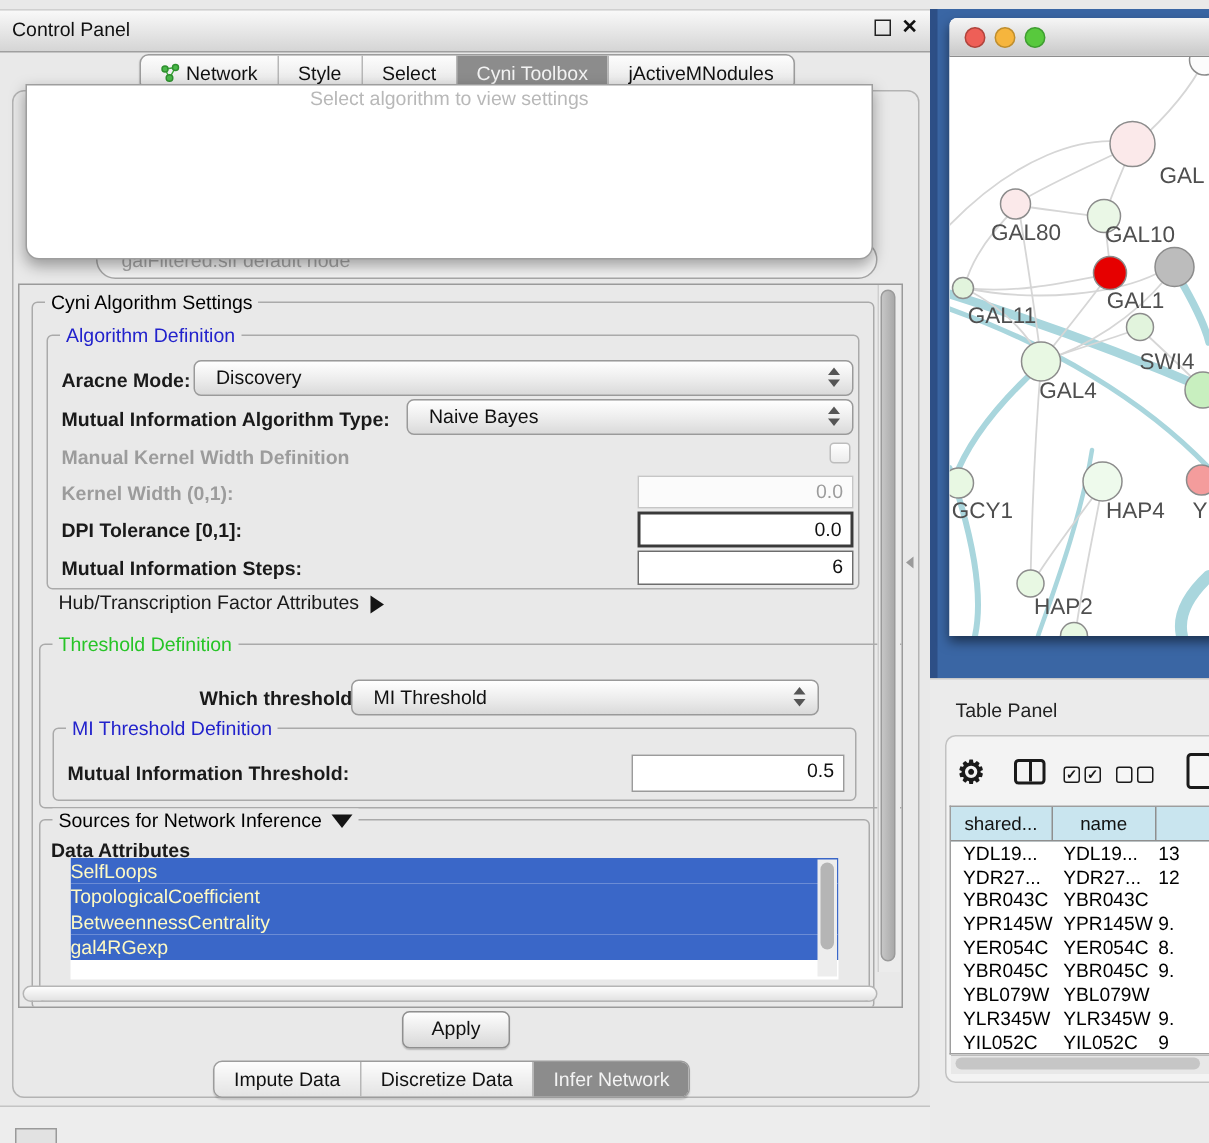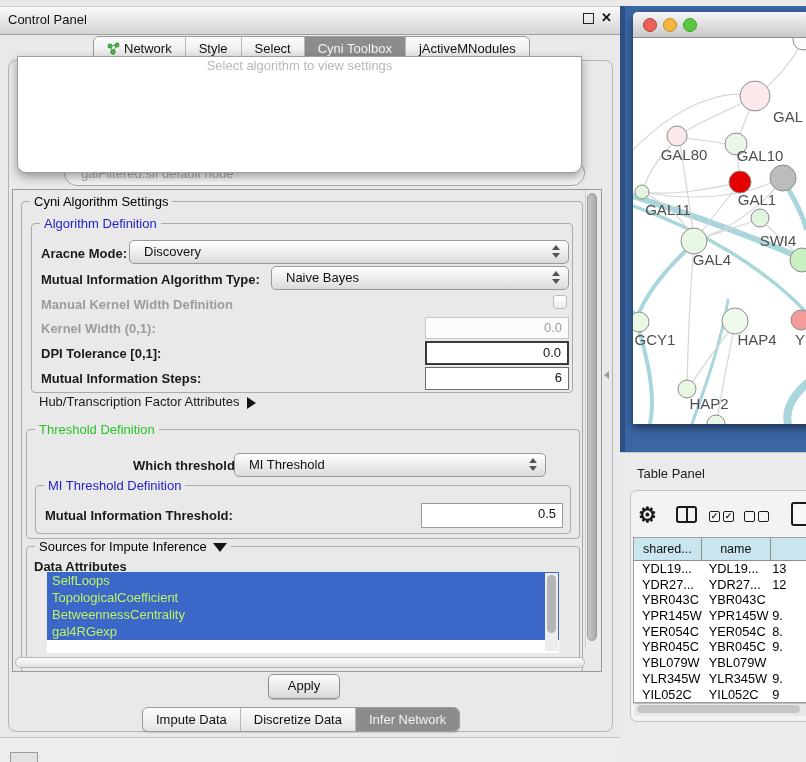--- a/index.html
+++ b/index.html
@@ -55,21 +55,21 @@
   .field{position:absolute;height:22px;box-sizing:border-box;border:1px solid #9b9b9b;background:#fff;
     font-size:13px;color:#111;text-align:right;line-height:20px;padding-right:6px;}
   .field.dis{border-color:#c6c6c6;background:#fbfbfb;color:#9c9c9c;}
   .field.focus{border:2px solid #3a3a3a;line-height:19px;}
   .checkbox{position:absolute;width:14px;height:14px;border:1px solid #bdbdbd;border-radius:3px;
     background:linear-gradient(#fff,#ececec);box-sizing:border-box;}
   .tri-right{display:inline-block;width:0;height:0;border-top:6px solid transparent;border-bottom:6px solid transparent;border-left:9px solid #141414;vertical-align:middle;margin-left:8px;}
   .tri-down{display:inline-block;width:0;height:0;border-left:7px solid transparent;border-right:7px solid transparent;border-top:9px solid #141414;vertical-align:middle;margin-left:6px;}
   
   #attr-list{left:46px;top:571px;width:512px;height:81px;background:#fff;overflow:hidden;}
-  .attr-item{height:17px;line-height:17px;font-size:13px;color:#bef264;background:#3a67c8;padding-left:5px;white-space:nowrap;}
+  .attr-item{height:17px;line-height:17px;font-size:13px;color:#fef9c3;background:#3a67c8;white-space:nowrap;}
   #attr-scroll{left:544px;top:572px;width:13px;height:78px;background:#ededed;}
   #attr-thumb{left:546px;top:574px;width:9px;height:58px;background:#b5b5b5;border-radius:5px;}
   
   #apply-btn{left:268px;top:674px;width:70px;height:23px;border:1px solid #8f8f8f;border-radius:5px;
     background:linear-gradient(#fefefe,#d8d8d8);font-size:13px;color:#111;text-align:center;line-height:21px;box-shadow:0 1px 1px rgba(0,0,0,.2);}
   #cp-divider{left:0;top:737px;width:620px;height:1px;background:#c4c4c4;}
   #cp-statusarea{left:0;top:738px;width:620px;height:24px;background:#ededed;}
   #grip{left:10px;top:752px;width:26px;height:14px;border:1px solid #9a9a9a;background:#e2e2e2;}
   #splitter-arrow{left:604px;top:371px;width:0;height:0;border-top:4px solid transparent;border-bottom:4px solid transparent;border-right:5px solid #9a9a9a;}
   
@@ -186,40 +186,40 @@
     <span class="flabel" style="left:28px;top:156px;">DPI Tolerance [0,1]:</span>
     <div class="field focus" style="left:412px;top:151px;width:144px;height:24px;">0.0</div>
 
     <span class="flabel" style="left:28px;top:181px;">Mutual Information Steps:</span>
     <div class="field" style="left:412px;top:177px;width:144px;height:23px;border-color:#6d6d6d;">6</div>
 
     <span class="flabel plain" style="left:26px;top:204px;font-weight:normal;">
       <span>Hub/Transcription Factor Attributes</span><span class="tri-right"></span>
     </span>
 
-    <div class="group" style="left:13px;top:239px;width:552px;height:108px;">
+    <div class="group" style="left:13px;top:239px;width:552px;height:108px;padding-left:28px;">
       <span class="legend green">Threshold Definition</span>
     </div>
     <span class="flabel" style="left:72px;top:268px;margin-left:48px;">Which threshold to use:</span>
     <div class="combo" style="left:221px;top:263px;width:312px;">
       <span>MI Threshold</span>
       <span class="arrows">
           <i class="up"></i>
           <i class="dn"></i>
         </span>
     </div>
     <div class="group" style="left:22px;top:295px;width:534px;height:47px;">
       <span class="legend blue">MI Threshold Definition</span>
     </div>
     <span class="flabel" style="left:32px;top:318px;">Mutual Information Threshold:</span>
     <div class="field" style="left:408px;top:313px;width:142px;height:25px;">0.5</div>
 
     <div class="group" style="left:13px;top:356px;width:552px;height:120px;">
       <span class="legend">
-        <span>Sources for Impute Inference</span><span class="tri-down"></span>
+        <span>Sources for Network Inference</span><span class="tri-down"></span>
       </span>
     </div>
     <span class="flabel" style="left:21px;top:369px;">Data Attributes</span>
 
     <div class="abs" id="attr-list" style="left:34px;top:382px;">
         <div class="attr-item">SelfLoops</div>
         <div class="attr-item">TopologicalCoefficient</div>
         <div class="attr-item">BetweennessCentrality</div>
         <div class="attr-item">gal4RGexp</div>
       </div>

